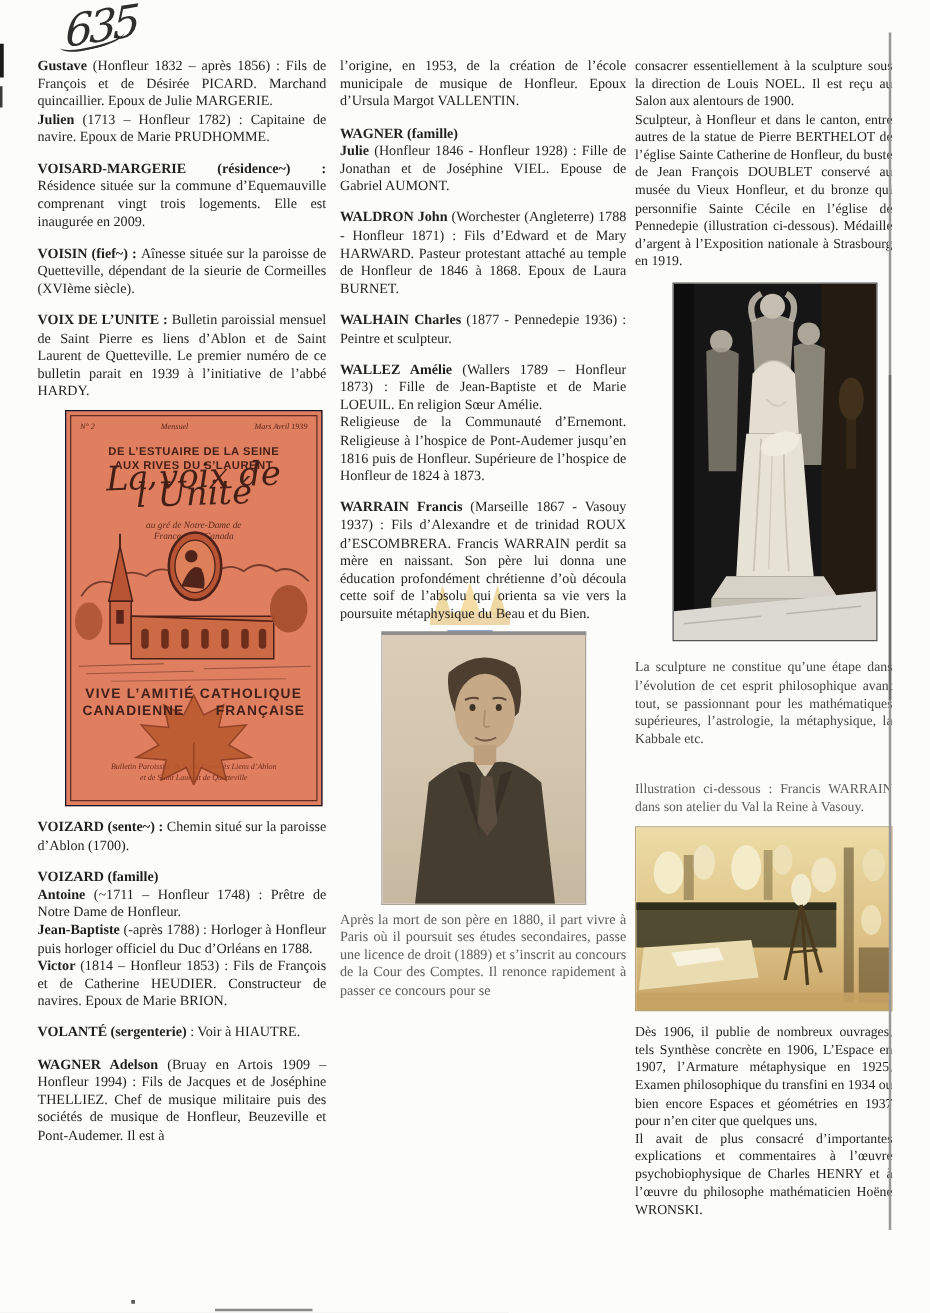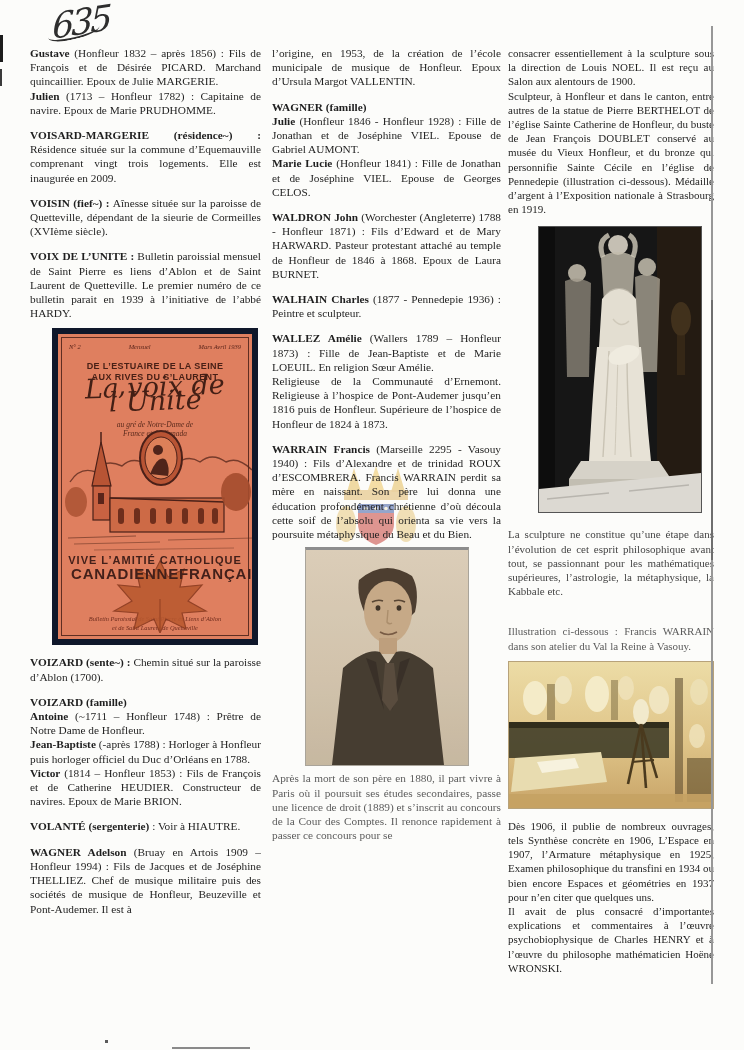--- a/index.html
+++ b/index.html
@@ -19,37 +19,37 @@
   .faded{color:#5c5c5c;}
   .semifade{color:#454545;}
   
   .handwritten{position:absolute;left:52px;top:2px;z-index:3;
     font-family:"DejaVu Serif",serif;font-style:italic;font-size:35px;color:#2e2e2e;
     transform:rotate(-9deg) skewX(-10deg);letter-spacing:-3px;}
   .handwritten::after{content:"";position:absolute;left:-4px;bottom:4px;width:52px;height:12px;
     border-bottom:2px solid #2e2e2e;border-radius:50%;transform:rotate(-4deg);}
   
   .cover{position:relative;width:206px;height:317px;margin:8px 0 10px 22px;
-    background:#df7f5f;border:6px solid #0f172a;box-sizing:border-box;overflow:hidden;}
+    background:#df7f5f;border:1px solid #0f172a;box-sizing:border-box;overflow:hidden;}
   .c-frame{position:absolute;inset:3px;border:1.5px solid rgba(74,32,24,.85);pointer-events:none;}
   .c-head{position:absolute;top:6px;left:11px;right:11px;display:flex;justify-content:space-between;
     font-size:6.5px;font-style:italic;color:#5a241a;}
   .c-banner{position:absolute;top:27px;left:0;right:0;text-align:center;
     font-family:"Liberation Sans",sans-serif;font-weight:bold;font-size:9px;line-height:11px;
     letter-spacing:.4px;color:#482016;}
   .c-title{position:absolute;top:46px;left:0;right:0;text-align:center;
     font-family:"DejaVu Serif",serif;font-style:italic;font-size:27px;color:#431f15;
     transform:rotate(-2deg);}
   .c-sub{position:absolute;top:86px;left:0;right:0;text-align:center;font-style:italic;
     font-size:7.5px;line-height:9px;color:#5a2a1c;}
   .c-scene{position:absolute;top:106px;left:6px;overflow:visible;}
   .c-motto1{position:absolute;top:219px;left:0;right:0;text-align:center;z-index:2;
     font-family:"Liberation Sans",sans-serif;font-weight:bold;font-size:11px;letter-spacing:1px;color:#43201a;}
   .c-motto2{position:absolute;top:233px;left:13px;right:13px;display:flex;justify-content:space-between;z-index:2;
-    font-family:"Liberation Sans",sans-serif;font-weight:bold;font-size:15px;letter-spacing:.8px;color:#43201a;}
+    font-family:"Liberation Sans",sans-serif;font-weight:bold;font-size:11px;letter-spacing:.8px;color:#43201a;}
   .c-leaf{position:absolute;top:225px;left:52px;z-index:1;}
   .c-foot{position:absolute;top:281px;left:0;right:0;text-align:center;font-style:italic;
     font-size:6.4px;line-height:8.5px;color:#6d2b1d;}
   
   .photo{display:block;}
   .portrait{margin:6px 0 5px 33px;border:1px solid #a9a49a;border-top:3px solid #8d8d8d;}
   .sculpture{margin:10px 0 0 30px;border:1px solid #555;}
   .atelier{margin:8px 0 0 0;border:1px solid #b7a27a;}
   
   .watermark{position:absolute;left:320px;top:466px;z-index:1;opacity:.5;pointer-events:none;}
@@ -144,26 +144,25 @@
     <p class="entry"><b>Jean-Baptiste </b><span>(-après 1788) : Horloger à Honfleur puis horloger officiel du Duc d’Orléans en 1788.</span></p>
     <p class="entry"><b>Victor </b><span>(1814 – Honfleur 1853) : Fils de François et de Catherine HEUDIER. Constructeur de navires. Epoux de Marie BRION.</span></p>
     <p class="entry g"><b>VOLANTÉ (sergenterie) </b><span>: Voir à HIAUTRE.</span></p>
     <p class="entry g"><b>WAGNER Adelson </b><span>(Bruay en Artois 1909 – Honfleur 1994) : Fils de Jacques et de Joséphine THELLIEZ. Chef de musique militaire puis des sociétés de musique de Honfleur, Beuzeville et Pont-Audemer. Il est à</span></p>
   </div>
 
   <div class="col col2">
     <p class="entry"><span>l’origine, en 1953, de la création de l’école municipale de musique de Honfleur. Epoux d’Ursula Margot VALLENTIN.</span></p>
     <p class="entry g"><b>WAGNER (famille)</b></p>
     <p class="entry"><b>Julie </b><span>(Honfleur 1846 - Honfleur 1928) : Fille de Jonathan et de Joséphine VIEL. Epouse de Gabriel AUMONT.</span></p>
-    <p class="entry"><b>Marie Lucie </b><span>(Honfleur 1841) : Fille de Jonathan et de Joséphine VIEL. Epouse de Georges CELOS.</span></p>
     <p class="entry g"><b>WALDRON John </b><span>(Worchester (Angleterre) 1788 - Honfleur 1871) : Fils d’Edward et de Mary HARWARD. Pasteur protestant attaché au temple de Honfleur de 1846 à 1868. Epoux de Laura BURNET.</span></p>
     <p class="entry g"><b>WALHAIN Charles </b><span>(1877 - Pennedepie 1936) : Peintre et sculpteur.</span></p>
     <p class="entry g"><b>WALLEZ Amélie </b><span>(Wallers 1789 – Honfleur 1873) : Fille de Jean-Baptiste et de Marie LOEUIL. En religion Sœur Amélie.</span></p>
     <p class="entry"><span>Religieuse de la Communauté d’Ernemont. Religieuse à l’hospice de Pont-Audemer jusqu’en 1816 puis de Honfleur. Supérieure de l’hospice de Honfleur de 1824 à 1873.</span></p>
-    <p class="entry g"><b>WARRAIN Francis </b><span>(Marseille 2295 - Vasouy 1940) : Fils d’Alexandre et de trinidad ROUX d’ESCOMBRERA. Francis WARRAIN perdit sa mère en naissant. Son père lui donna une éducation profondément chrétienne d’où découla cette soif de l’absolu qui orienta sa vie vers la poursuite métaphysique du Beau et du Bien.</span></p>
+    <p class="entry g"><b>WARRAIN Francis </b><span>(Marseille 1867 - Vasouy 1937) : Fils d’Alexandre et de trinidad ROUX d’ESCOMBRERA. Francis WARRAIN perdit sa mère en naissant. Son père lui donna une éducation profondément chrétienne d’où découla cette soif de l’absolu qui orienta sa vie vers la poursuite métaphysique du Beau et du Bien.</span></p>
 
     <svg class="photo portrait" width="162" height="215" viewBox="0 0 162 215">
       <defs>
         <linearGradient id="pg" x1="0" y1="0" x2="0" y2="1">
           <stop offset="0" stop-color="#ded4c4"></stop>
             <stop offset=".6" stop-color="#d3c8b6"></stop>
             <stop offset="1" stop-color="#c7bca9"></stop>
         </linearGradient>
       </defs>
       <rect width="162" height="215" fill="url(#pg)"></rect>

